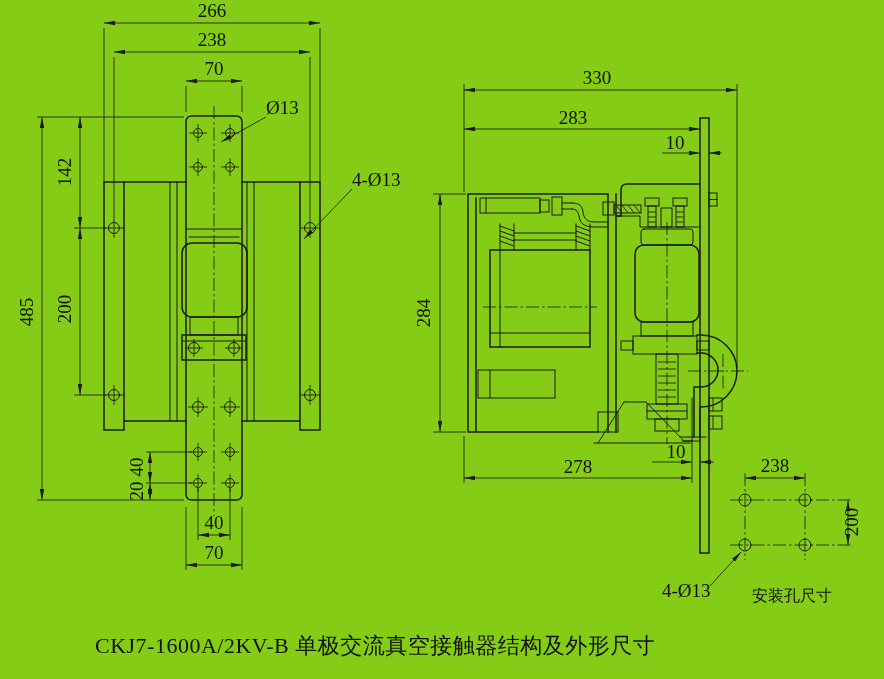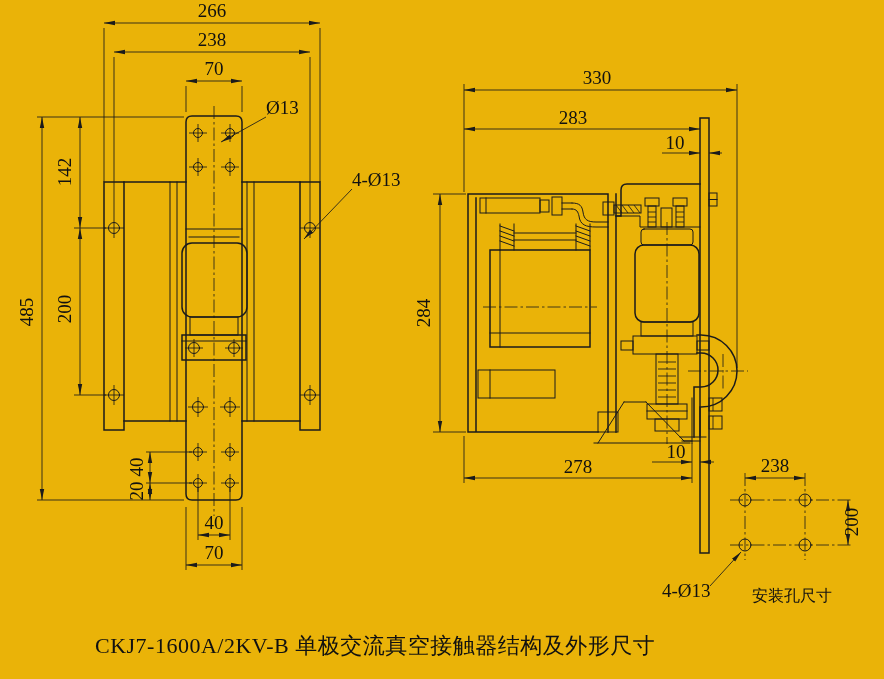--- a/index.html
+++ b/index.html
@@ -1,16 +1,16 @@
 <!DOCTYPE html>
 <html><head>
 <meta charset="utf-8">
 <style>
   html,body{margin:0;padding:0;background:#fff;}
-  #sheet{position:relative;width:884px;height:679px;background:#eab308;overflow:hidden;}
+  #sheet{position:relative;width:884px;height:679px;background:#84cc16;overflow:hidden;}
   svg{position:absolute;left:0;top:0;}
   .o{stroke:#1b1b1b;stroke-width:1.5;fill:none;stroke-linecap:square;}
   .i{stroke:#1b1b1b;stroke-width:1;fill:none;stroke-linecap:square;}
   .d{stroke:#1b1b1b;stroke-width:.85;fill:none;}
   .c{stroke:#1b1b1b;stroke-width:.8;fill:none;stroke-dasharray:13 3 2.5 3;}
   text{fill:#111;font-family:"Liberation Serif","DejaVu Serif",serif;}
   .t{font-size:19px;text-anchor:middle;}
   .ts{font-size:19px;text-anchor:start;}
   .tc{font-size:16px;text-anchor:start;}
   .cap{font-size:22px;text-anchor:start;letter-spacing:.5px;}

